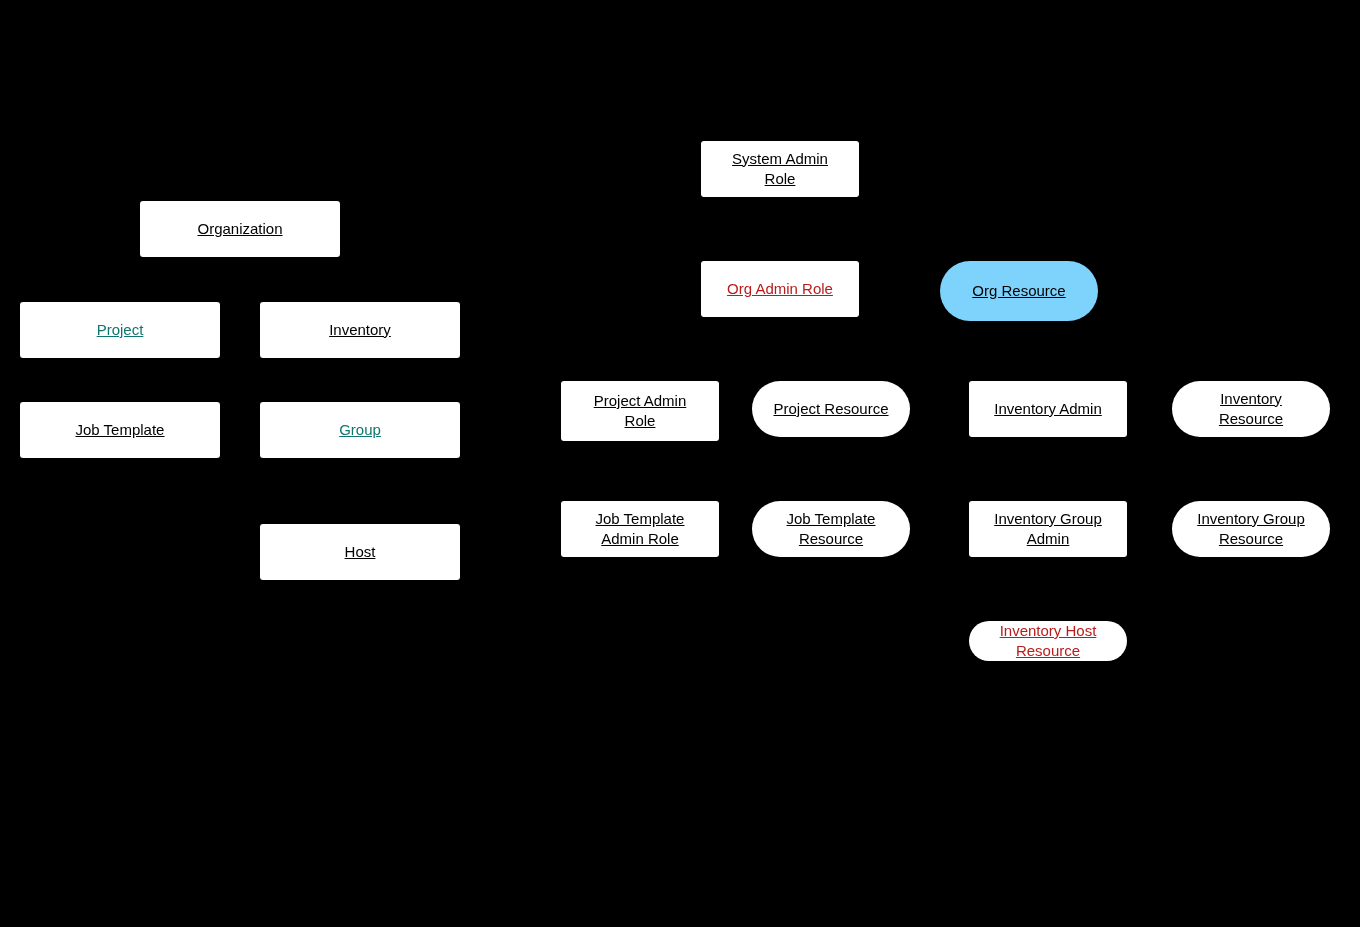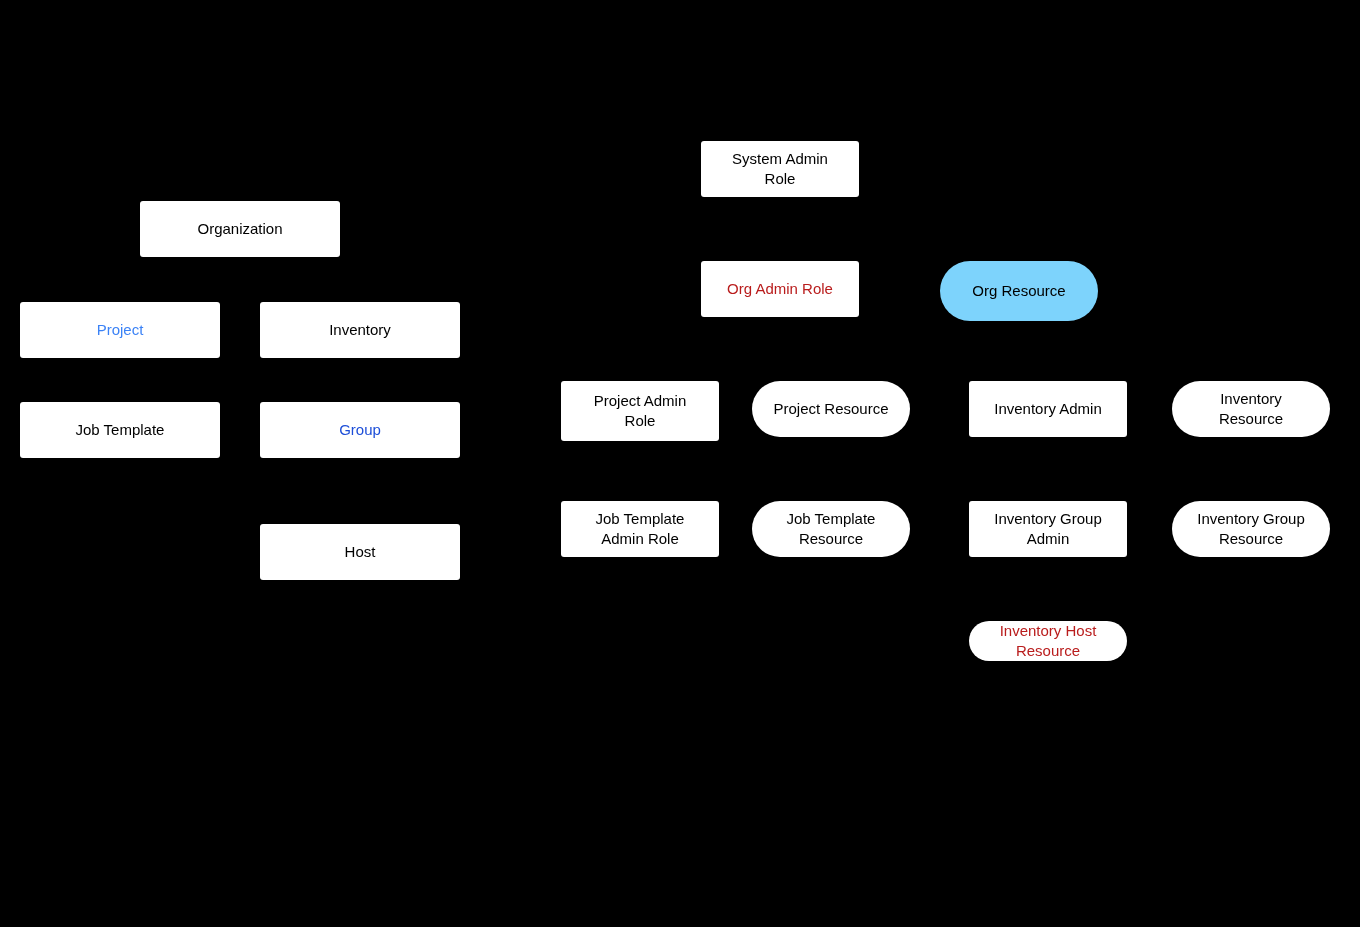--- a/index.html
+++ b/index.html
@@ -21,37 +21,38 @@
     color: #000000;
     display: flex;
     align-items: center;
     justify-content: center;
     text-align: center;
     font-size: 15px;
     line-height: 1.35;
     box-sizing: border-box;
     padding: 2px 6px;
     white-space: pre-line;
+    text-decoration: underline;
   }
   .rect {
     border-radius: 3px;
   }
   .pill {
     border-radius: 999px;
   }
 </style>
 </head>
 <body>
 
 <div id="canvas" style="background: rgb(0, 0, 0);">
     <div class="node rect" style="left: 140px; top: 201px; width: 200px; height: 56px; background: rgb(255, 255, 255); color: rgb(0, 0, 0);">Organization</div>
-    <div class="node rect" style="left: 20px; top: 302px; width: 200px; height: 56px; background: rgb(255, 255, 255); color: #3b82f6;">Project</div>
+    <div class="node rect" style="left: 20px; top: 302px; width: 200px; height: 56px; background: rgb(255, 255, 255); color: #0f766e;">Project</div>
     <div class="node rect" style="left: 260px; top: 302px; width: 200px; height: 56px; background: rgb(255, 255, 255); color: rgb(0, 0, 0);">Inventory</div>
     <div class="node rect" style="left: 20px; top: 402px; width: 200px; height: 56px; background: rgb(255, 255, 255); color: rgb(0, 0, 0);">Job Template</div>
-    <div class="node rect" style="left: 260px; top: 402px; width: 200px; height: 56px; background: rgb(255, 255, 255); color: #1d4ed8;">Group</div>
+    <div class="node rect" style="left: 260px; top: 402px; width: 200px; height: 56px; background: rgb(255, 255, 255); color: #0f766e;">Group</div>
     <div class="node rect" style="left: 260px; top: 524px; width: 200px; height: 56px; background: rgb(255, 255, 255); color: rgb(0, 0, 0);">Host</div>
     <div class="node rect" style="left: 701px; top: 141px; width: 158px; height: 56px; background: rgb(255, 255, 255); color: rgb(0, 0, 0);">System Admin
 Role</div>
     <div class="node rect" style="left: 701px; top: 261px; width: 158px; height: 56px; background: rgb(255, 255, 255); color: #b91c1c;">Org Admin Role</div>
     <div class="node pill" style="left: 940px; top: 261px; width: 158px; height: 60px; background: #7dd3fc; color: rgb(0, 0, 0);">Org Resource</div>
     <div class="node rect" style="left: 561px; top: 381px; width: 158px; height: 60px; background: rgb(255, 255, 255); color: rgb(0, 0, 0);">Project Admin
 Role</div>
     <div class="node pill" style="left: 752px; top: 381px; width: 158px; height: 56px; background: rgb(255, 255, 255); color: rgb(0, 0, 0);">Project Resource</div>
     <div class="node rect" style="left: 969px; top: 381px; width: 158px; height: 56px; background: rgb(255, 255, 255); color: #000000;">Inventory Admin</div>
     <div class="node pill" style="left: 1172px; top: 381px; width: 158px; height: 56px; background: rgb(255, 255, 255); color: rgb(0, 0, 0);">Inventory

